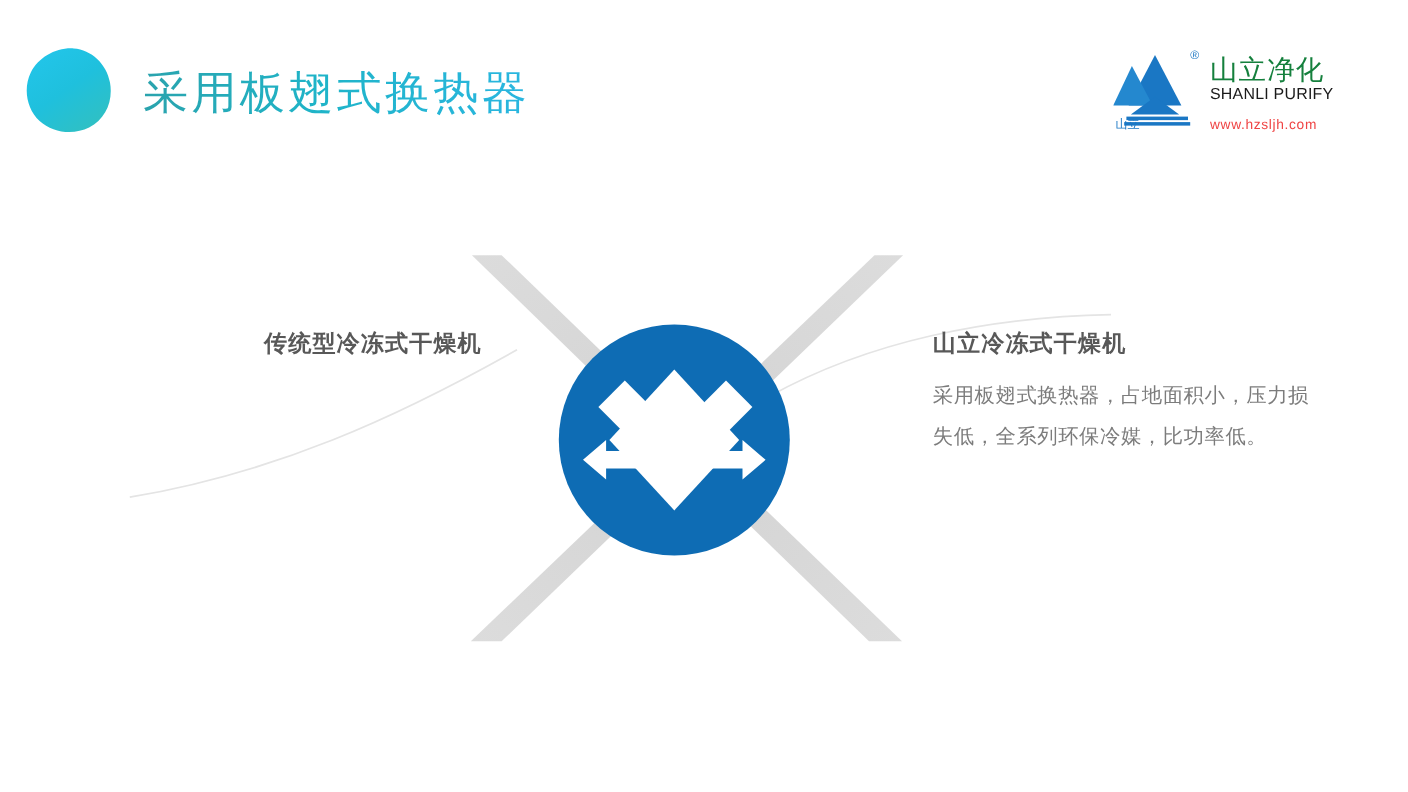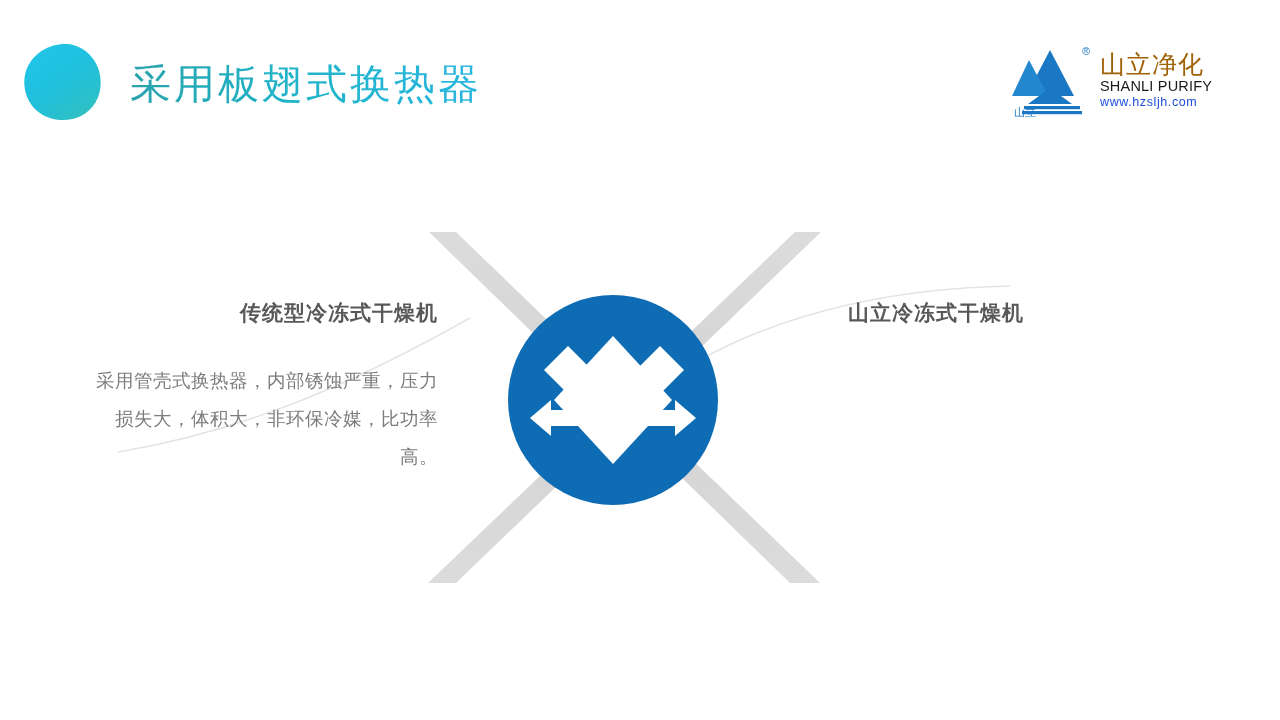--- a/index.html
+++ b/index.html
@@ -68,39 +68,39 @@
   #logo-text {
     position: absolute;
     left: 88px;
     top: 6px;
     width: 126px;
   }
   #logo-cn {
     font-size: 25px;
     line-height: 28px;
     letter-spacing: 1px;
-    color: #a16207;
+    color: #15803d;
     font-weight: 500;
     white-space: nowrap;
   }
   #logo-en {
     font-size: 14.5px;
     line-height: 16px;
     letter-spacing: 0.2px;
     color: #1a1a1a;
     font-weight: 400;
     white-space: nowrap;
   }
   #logo-url {
     font-size: 12.5px;
     line-height: 15px;
     letter-spacing: 0.6px;
-    color: #1d4ed8;
-    white-space: nowrap;
-    margin-top: 1px;
+    color: #ef4444;
+    white-space: nowrap;
+    margin-top: 12px;
   }
 
   
   #center-graphic {
     position: absolute;
     left: 0;
     top: 0;
     width: 1280px;
     height: 720px;
     pointer-events: none;
@@ -120,21 +120,21 @@
     left: 848px;
     top: 298px;
     text-align: left;
   }
   .panel-title {
     font-size: 21px;
     line-height: 30px;
     font-weight: bold;
     color: #585858;
     letter-spacing: 1px;
-    margin: 0 0 34px 0;
+    margin: 0 0 12px 0;
   }
   .panel-body {
     font-size: 18.5px;
     line-height: 38px;
     color: #7c7c7c;
     letter-spacing: 0.5px;
     margin: 0;
   }
 </style>
 </head>
@@ -213,20 +213,20 @@
 
         <polygon points="530,418 551,400 551,410 585,410 585,426 551,426 551,436" fill="#ffffff"></polygon>
 
         <polygon points="696,418 675,400 675,410 641,410 641,426 675,426 675,436" fill="#ffffff"></polygon>
       </g>
     </svg>
   </div>
 
   <div class="panel" id="panel-left">
     <p class="panel-title">传统型冷冻式干燥机</p>
-    <p class="panel-body">采用管壳式换热器，内部锈蚀严重，压力损失大，体积大，非环保冷媒，比功率高。</p>
   </div>
 
   <div class="panel" id="panel-right">
     <p class="panel-title">山立冷冻式干燥机</p>
+    <p class="panel-body">采用板翅式换热器，占地面积小，压力损失低，全系列环保冷媒，比功率低。</p>
   </div>
 
 </div>
 
 </body></html>

